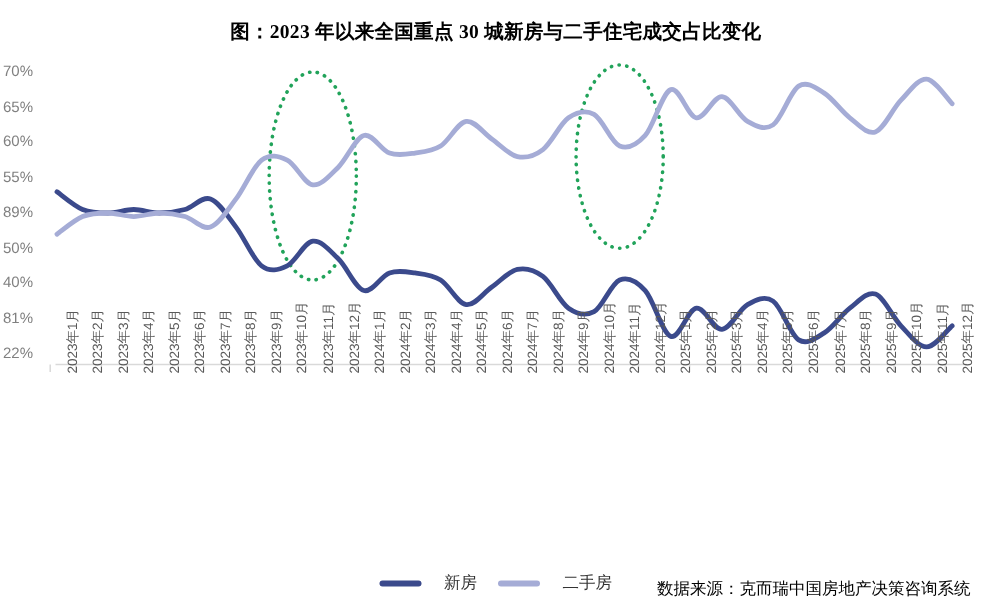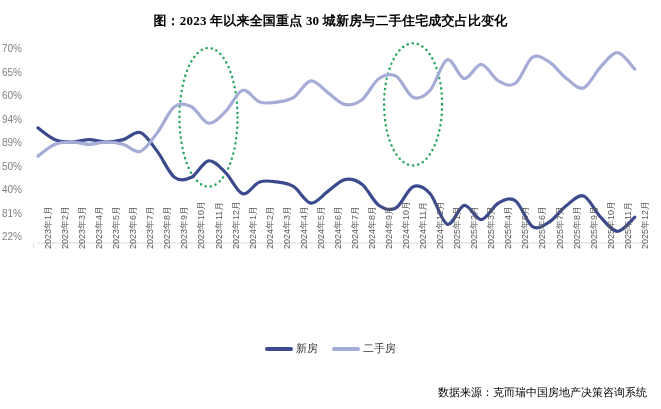--- a/index.html
+++ b/index.html
@@ -39,21 +39,21 @@
     transform-origin:left top;
     transform:rotate(-90deg);
     font-family:"Liberation Sans","DejaVu Sans",sans-serif;
   }
 
   #legend{
     position:absolute;left:0;top:341px;width:661px;
     display:flex;align-items:center;justify-content:center;gap:14px;
     font-size:11px;color:#404040;
   }
-  .legend-item{display:flex;align-items:center;gap:3px;}
+  .legend-item{display:flex;align-items:center;gap:15px;margin-top:40px;}
   .legend-swatch{display:inline-block;width:28px;height:4px;border-radius:2px;}
   .legend-text{font-size:11px;color:#333333;
     font-family:"Liberation Sans","DejaVu Sans",sans-serif;}
 
   #source-note{
     position:absolute;right:14px;top:385px;
     font-size:11px;color:#000000;
     font-family:"Liberation Sans","DejaVu Sans",sans-serif;
   }
 </style>
@@ -61,21 +61,21 @@
 <body>
 
 <div id="chart-root">
 
   <div id="chart-title">图：2023 年以来全国重点 30 城新房与二手住宅成交占比变化</div>
 
   <div id="y-axis-labels">
       <div class="ytick-label" style="top: 48px;">70%</div>
       <div class="ytick-label" style="top: 71.5px;">65%</div>
       <div class="ytick-label" style="top: 95px;">60%</div>
-      <div class="ytick-label" style="top: 118.5px;">94%</div>
+      <div class="ytick-label" style="top: 118.5px;">55%</div>
       <div class="ytick-label" style="top: 142px;">89%</div>
       <div class="ytick-label" style="top: 165.5px;">50%</div>
       <div class="ytick-label" style="top: 189px;">40%</div>
       <div class="ytick-label" style="top: 212.5px;">81%</div>
       <div class="ytick-label" style="top: 236px;">22%</div>
     </div>
 
   <div id="plot-area">
     <svg id="plot-svg" width="615" height="200" viewBox="0 0 615 200" style="position:absolute;left:0;top:0;overflow:visible;">
         <g>

